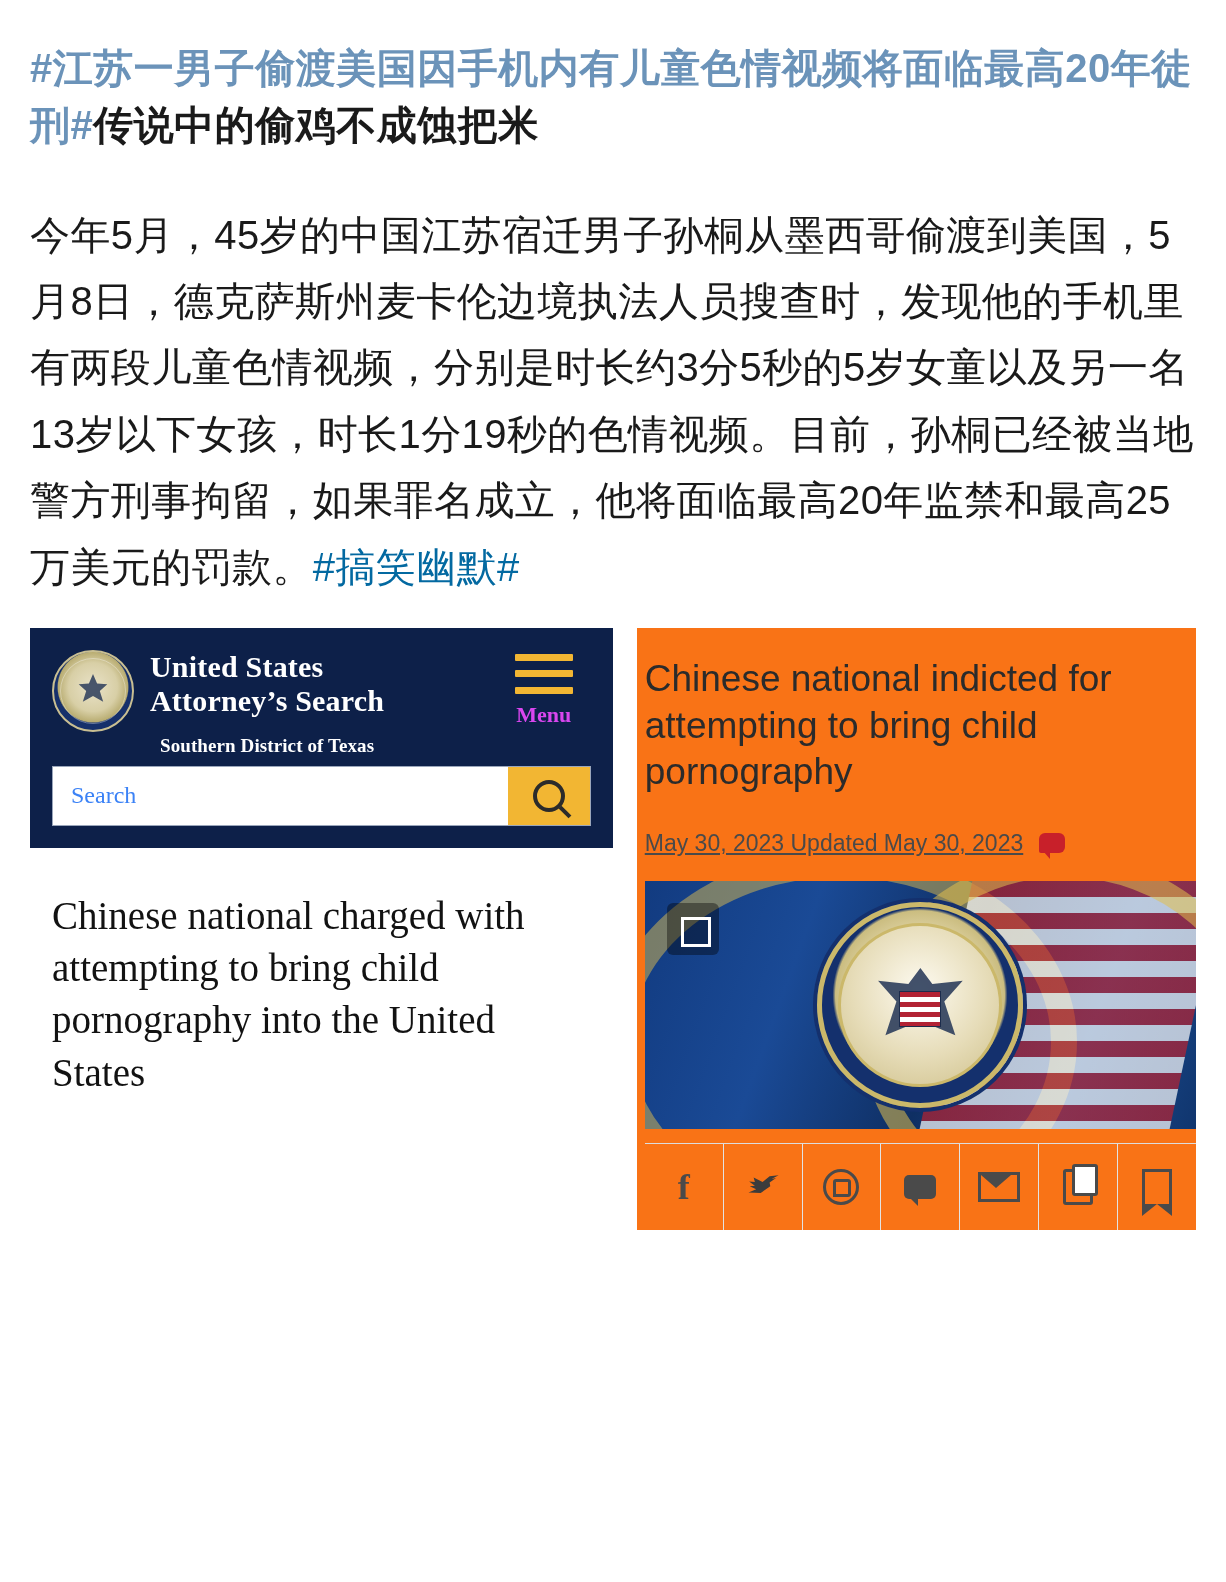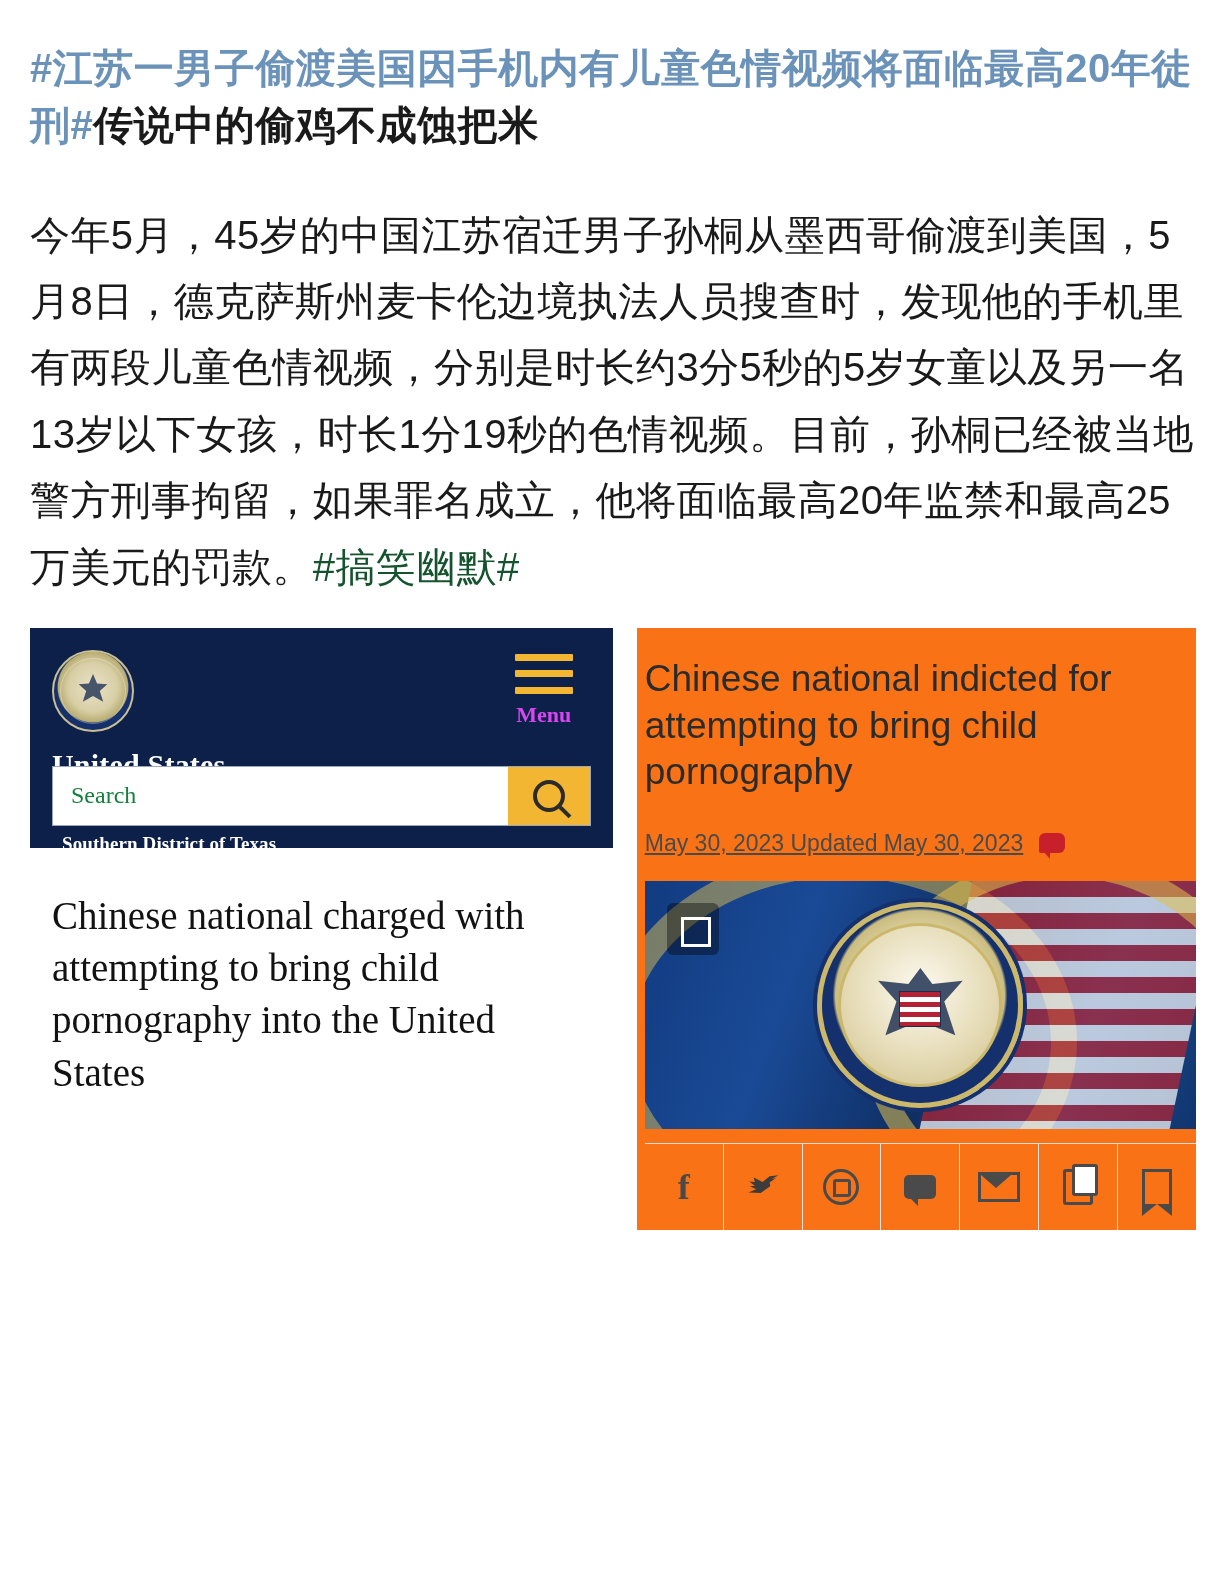--- a/index.html
+++ b/index.html
@@ -40,21 +40,21 @@
   }
 
   .post-body {
     font-size: 40px;
     line-height: 1.66;
     letter-spacing: 0.4px;
     margin: 0 0 28px 0;
     word-break: break-all;
     color: #1a1a1a;
   }
-  .post-body .hashtag { color: #14532d; }
+  .post-body .hashtag { color: #0369a1; }
 
   
   .media-row {
     display: flex;
     gap: 24px;
     align-items: flex-start;
   }
   .card {
     position: relative;
   }
@@ -73,21 +73,20 @@
     background: #0d2049;
     height: 220px;
     box-sizing: border-box;
     padding: 22px 22px 0 22px;
     position: relative;
   }
   .doj-brandrow {
     display: flex;
     align-items: flex-start;
     gap: 16px;
-    flex-direction: column;
   }
   .doj-seal {
     width: 78px;
     height: 78px;
     border-radius: 50%;
     background:
       radial-gradient(circle at 50% 45%, #e9e2c8 0%, #d8cfa6 42%, #b9ad72 60%, #16306b 62%, #16306b 100%);
     border: 2px solid #c9bf92;
     flex: 0 0 auto;
     position: relative;
@@ -164,21 +163,21 @@
     height: 58px;
     border: 1px solid #9aa6bb;
   }
   .doj-searchinput {
     flex: 1;
     background: #ffffff;
     display: flex;
     align-items: center;
     padding-left: 18px;
     font-size: 24px;
-    color: #15803d;
+    color: #3b82f6;
     font-family: "Liberation Serif", serif;
   }
   .doj-searchbtn {
     width: 82px;
     background: #f2b633;
     display: flex;
     align-items: center;
     justify-content: center;
   }
   .mag {

